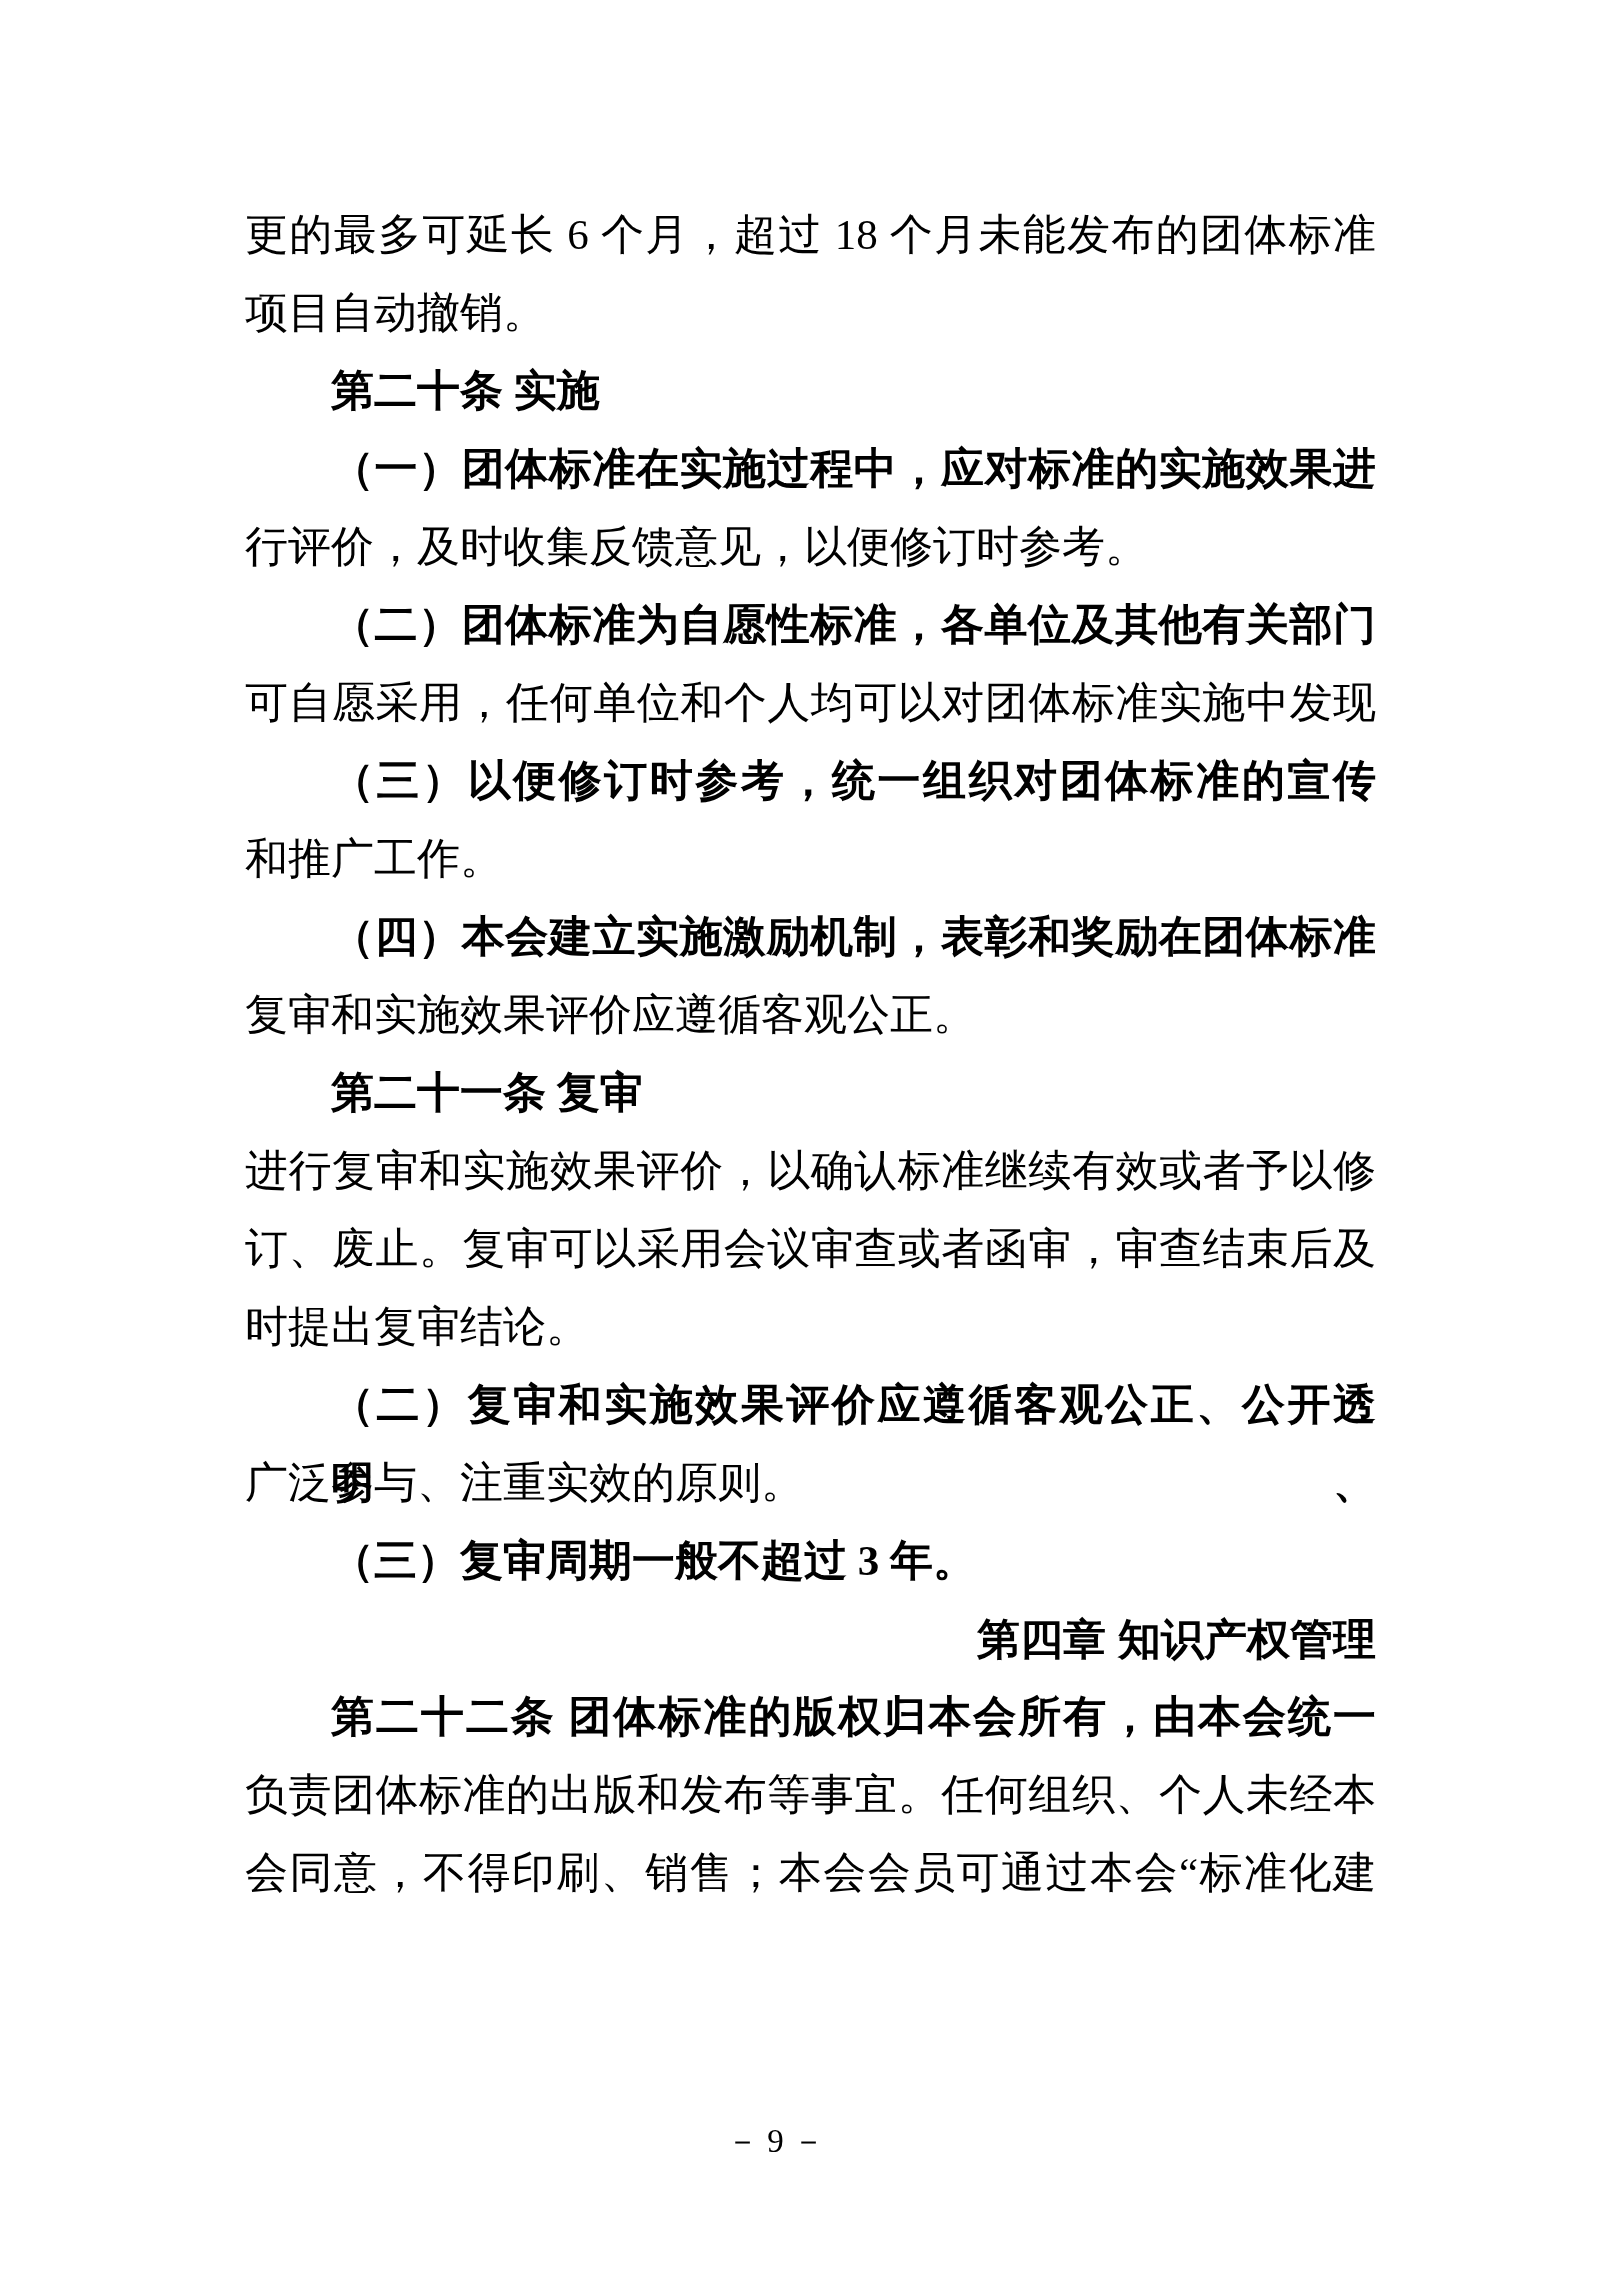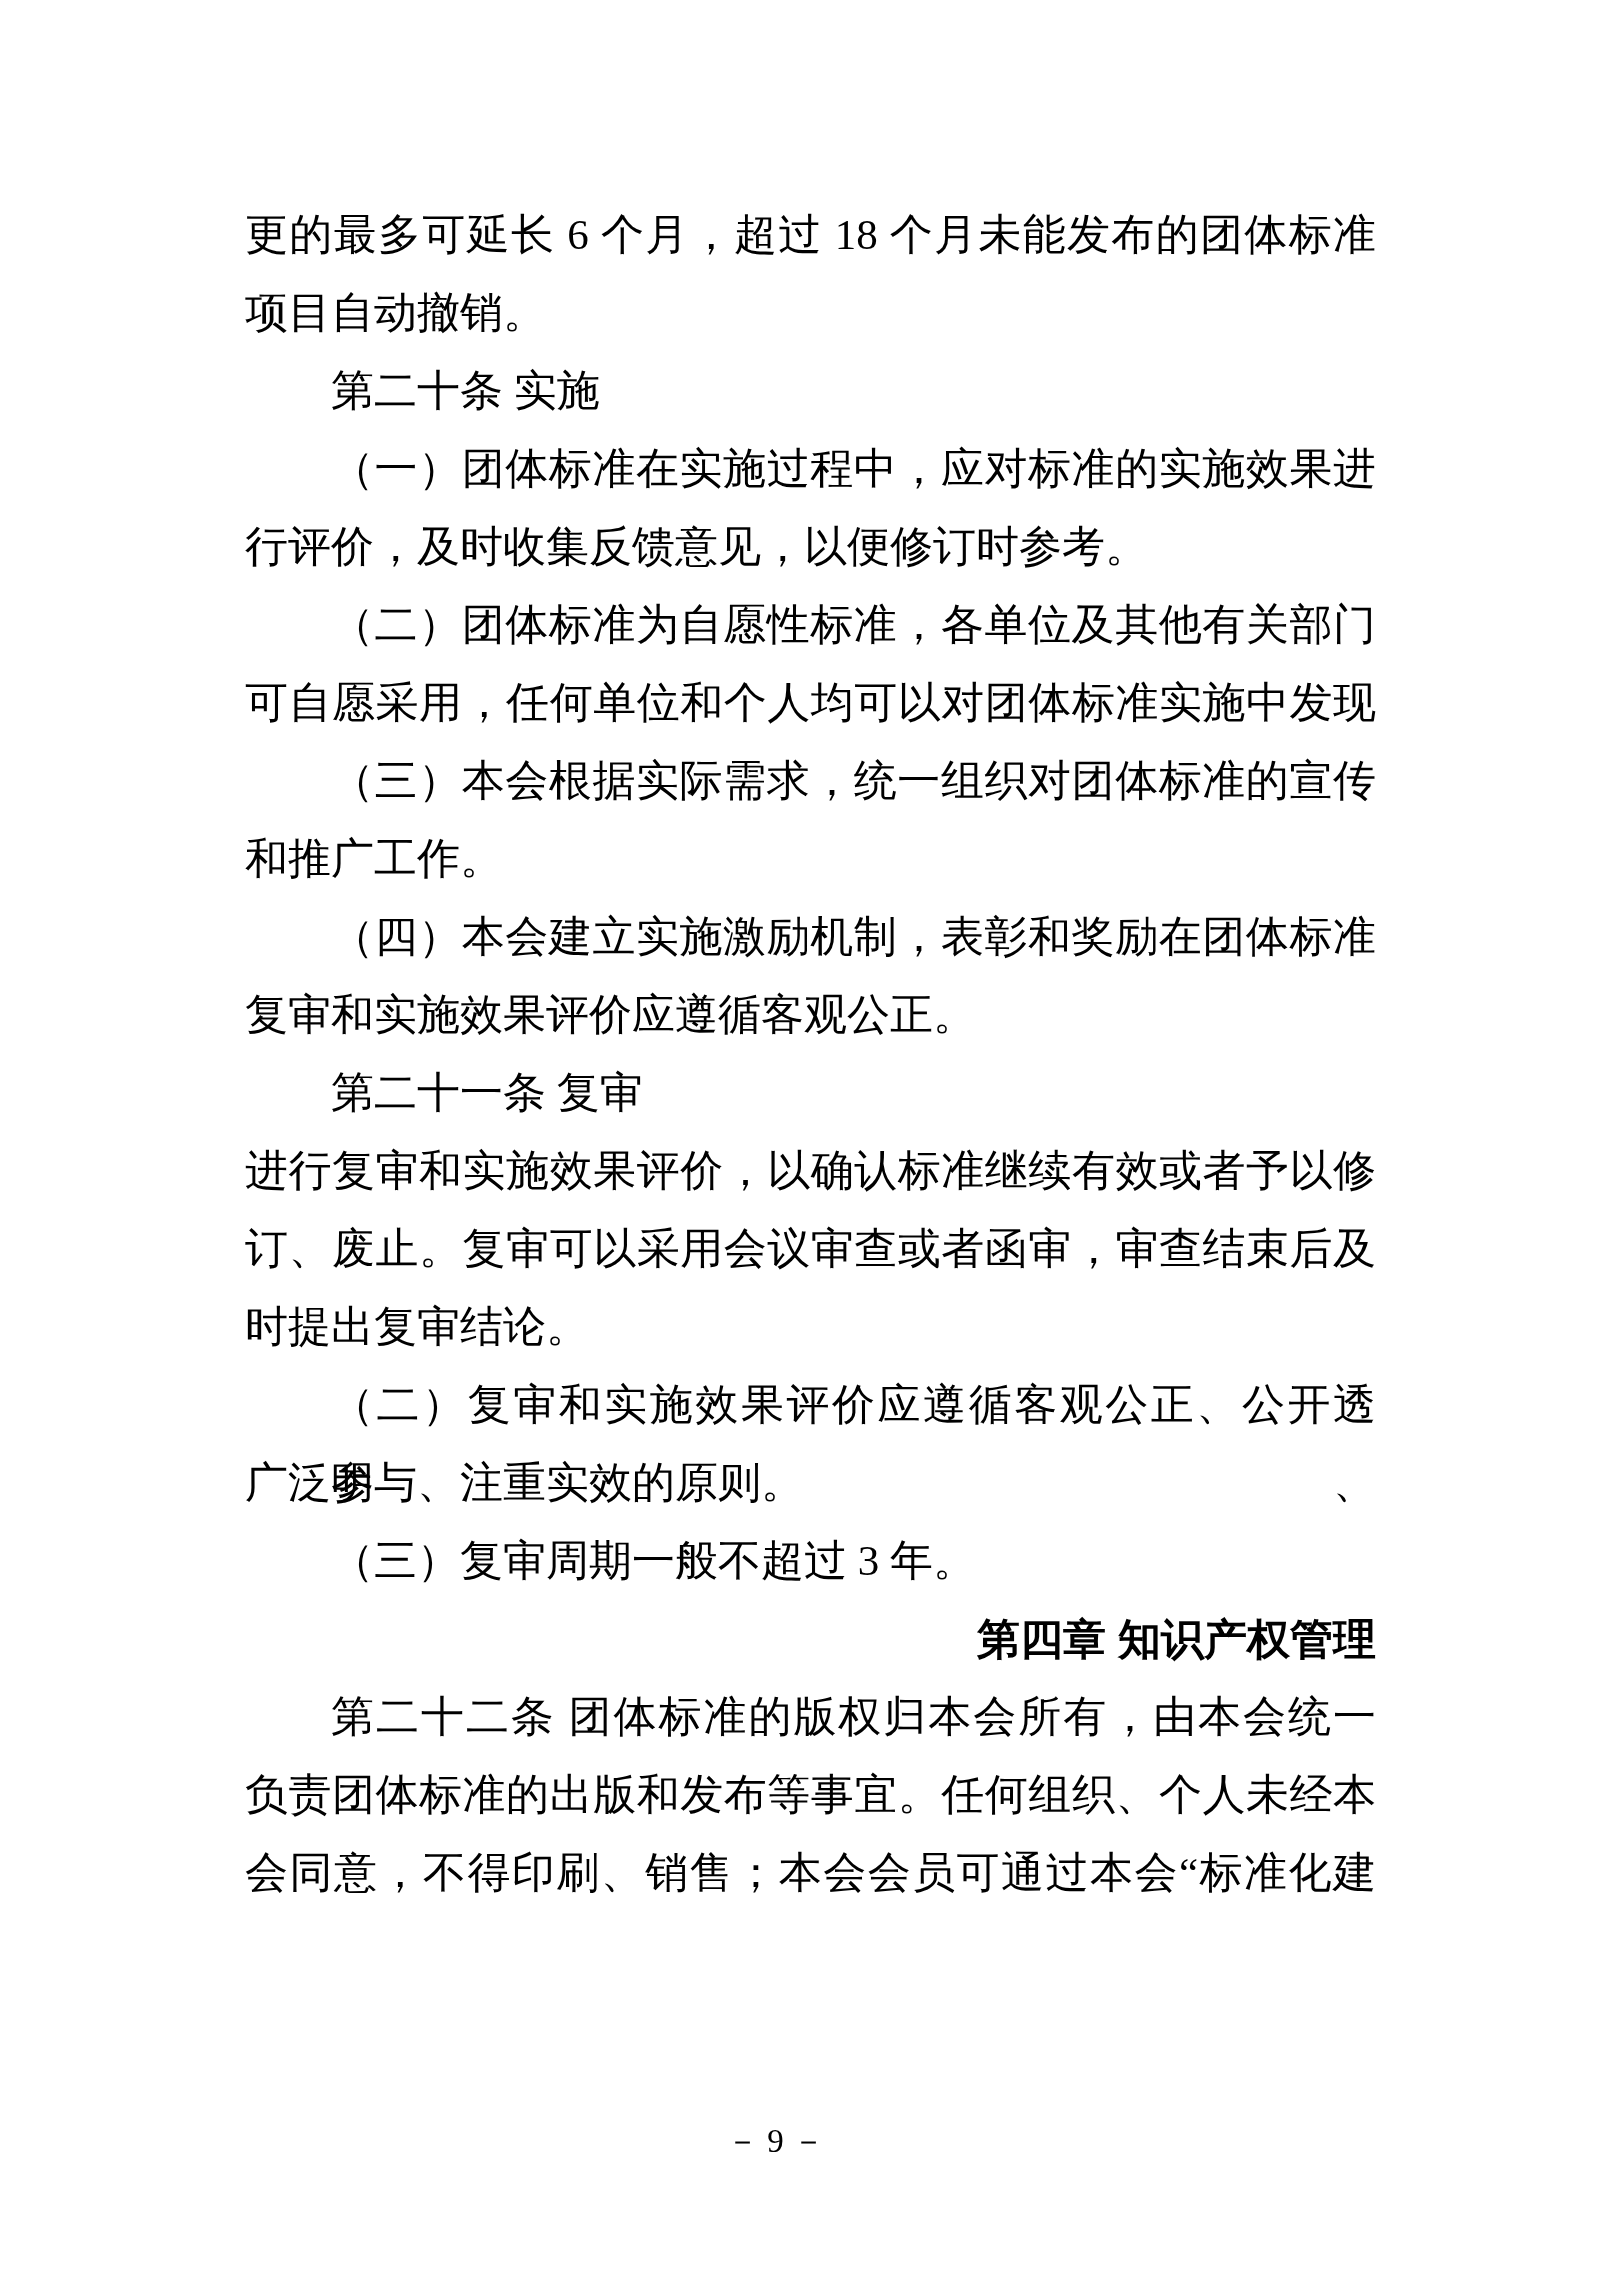--- a/index.html
+++ b/index.html
@@ -29,20 +29,21 @@
     white-space: normal;
   }
   
   .full {
     text-align: justify;
     text-align-last: justify;
   }
   
   .ind {
     padding-left: 86px;
+    font-weight: bold;
   }
   
   .chapter {
     font-family: "Liberation Sans", "DejaVu Sans", sans-serif;
     font-weight: 700;
     text-align: right;
     padding-left: 110px;
   }
   .pagenum {
     position: absolute;
@@ -60,21 +61,21 @@
 
 <div class="page">
   <div class="text-block">
     <div class="line full">更的最多可延长 6 个月，超过 18 个月未能发布的团体标准</div>
     <div class="line">项目自动撤销。</div>
     <div class="line ind">第二十条 实施</div>
     <div class="line ind full">（一）团体标准在实施过程中，应对标准的实施效果进</div>
     <div class="line">行评价，及时收集反馈意见，以便修订时参考。</div>
     <div class="line ind full">（二）团体标准为自愿性标准，各单位及其他有关部门</div>
     <div class="line full">可自愿采用，任何单位和个人均可以对团体标准实施中发现</div>
-    <div class="line ind full">（三）本会根据实际需求，统一组织对团体标准的宣传</div>
+    <div class="line ind full">（三）以便修订时参考，统一组织对团体标准的宣传</div>
     <div class="line">和推广工作。</div>
     <div class="line ind full">（四）本会建立实施激励机制，表彰和奖励在团体标准</div>
     <div class="line">复审和实施效果评价应遵循客观公正。</div>
     <div class="line ind">第二十一条 复审</div>
     <div class="line full">进行复审和实施效果评价，以确认标准继续有效或者予以修</div>
     <div class="line full">订、废止。复审可以采用会议审查或者函审，审查结束后及</div>
     <div class="line">时提出复审结论。</div>
     <div class="line ind full">（二）复审和实施效果评价应遵循客观公正、公开透明、</div>
     <div class="line">广泛参与、注重实效的原则。</div>
     <div class="line ind">（三）复审周期一般不超过 3 年。</div>

